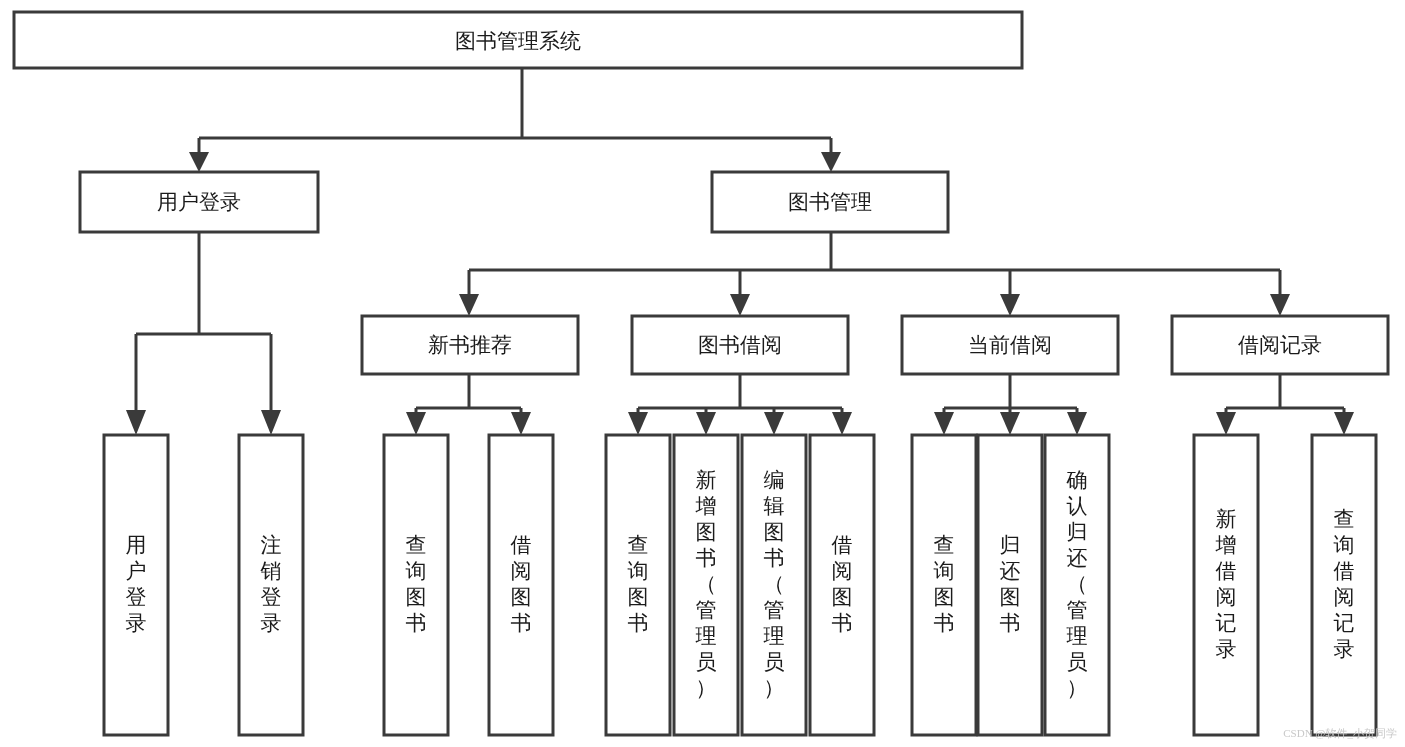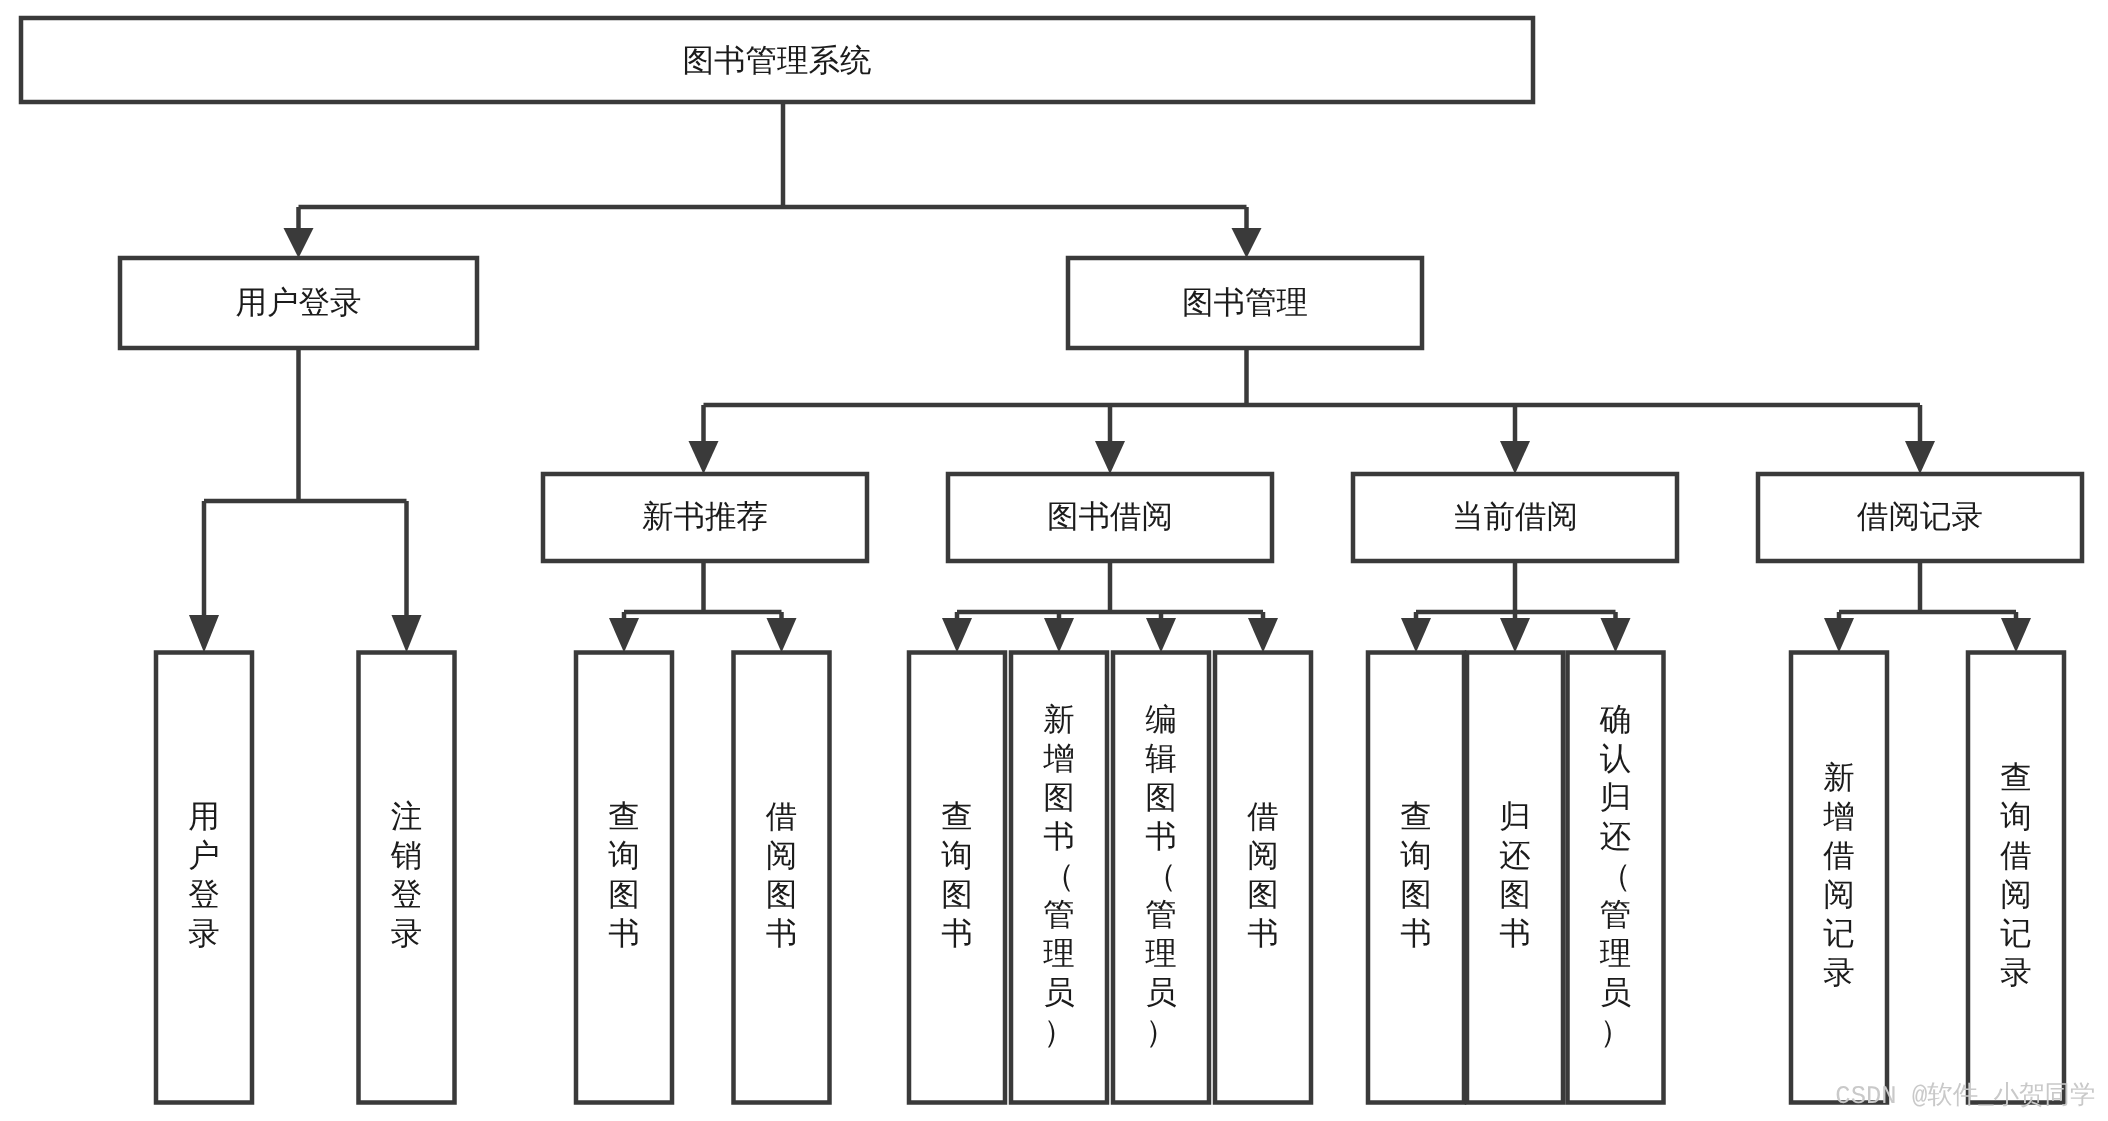--- a/index.html
+++ b/index.html
@@ -56,22 +56,22 @@
     fill: #1b1b1b;
     writing-mode: vertical-rl;
     text-orientation: upright;
     text-anchor: middle;
     letter-spacing: 2px;
   }
   .watermark-text {
     position: absolute;
     right: 8px;
     bottom: 6px;
-    font-family: Liberation Mono, monospace;
-    font-size: 17px;
+    font-family: Liberation Serif, serif;
+    font-size: 11px;
     color: #c9c9c9;
     white-space: nowrap;
     user-select: none;
     pointer-events: none;
     margin-top: 44px;
   }
 </style>
 </head>
 <body>
 

